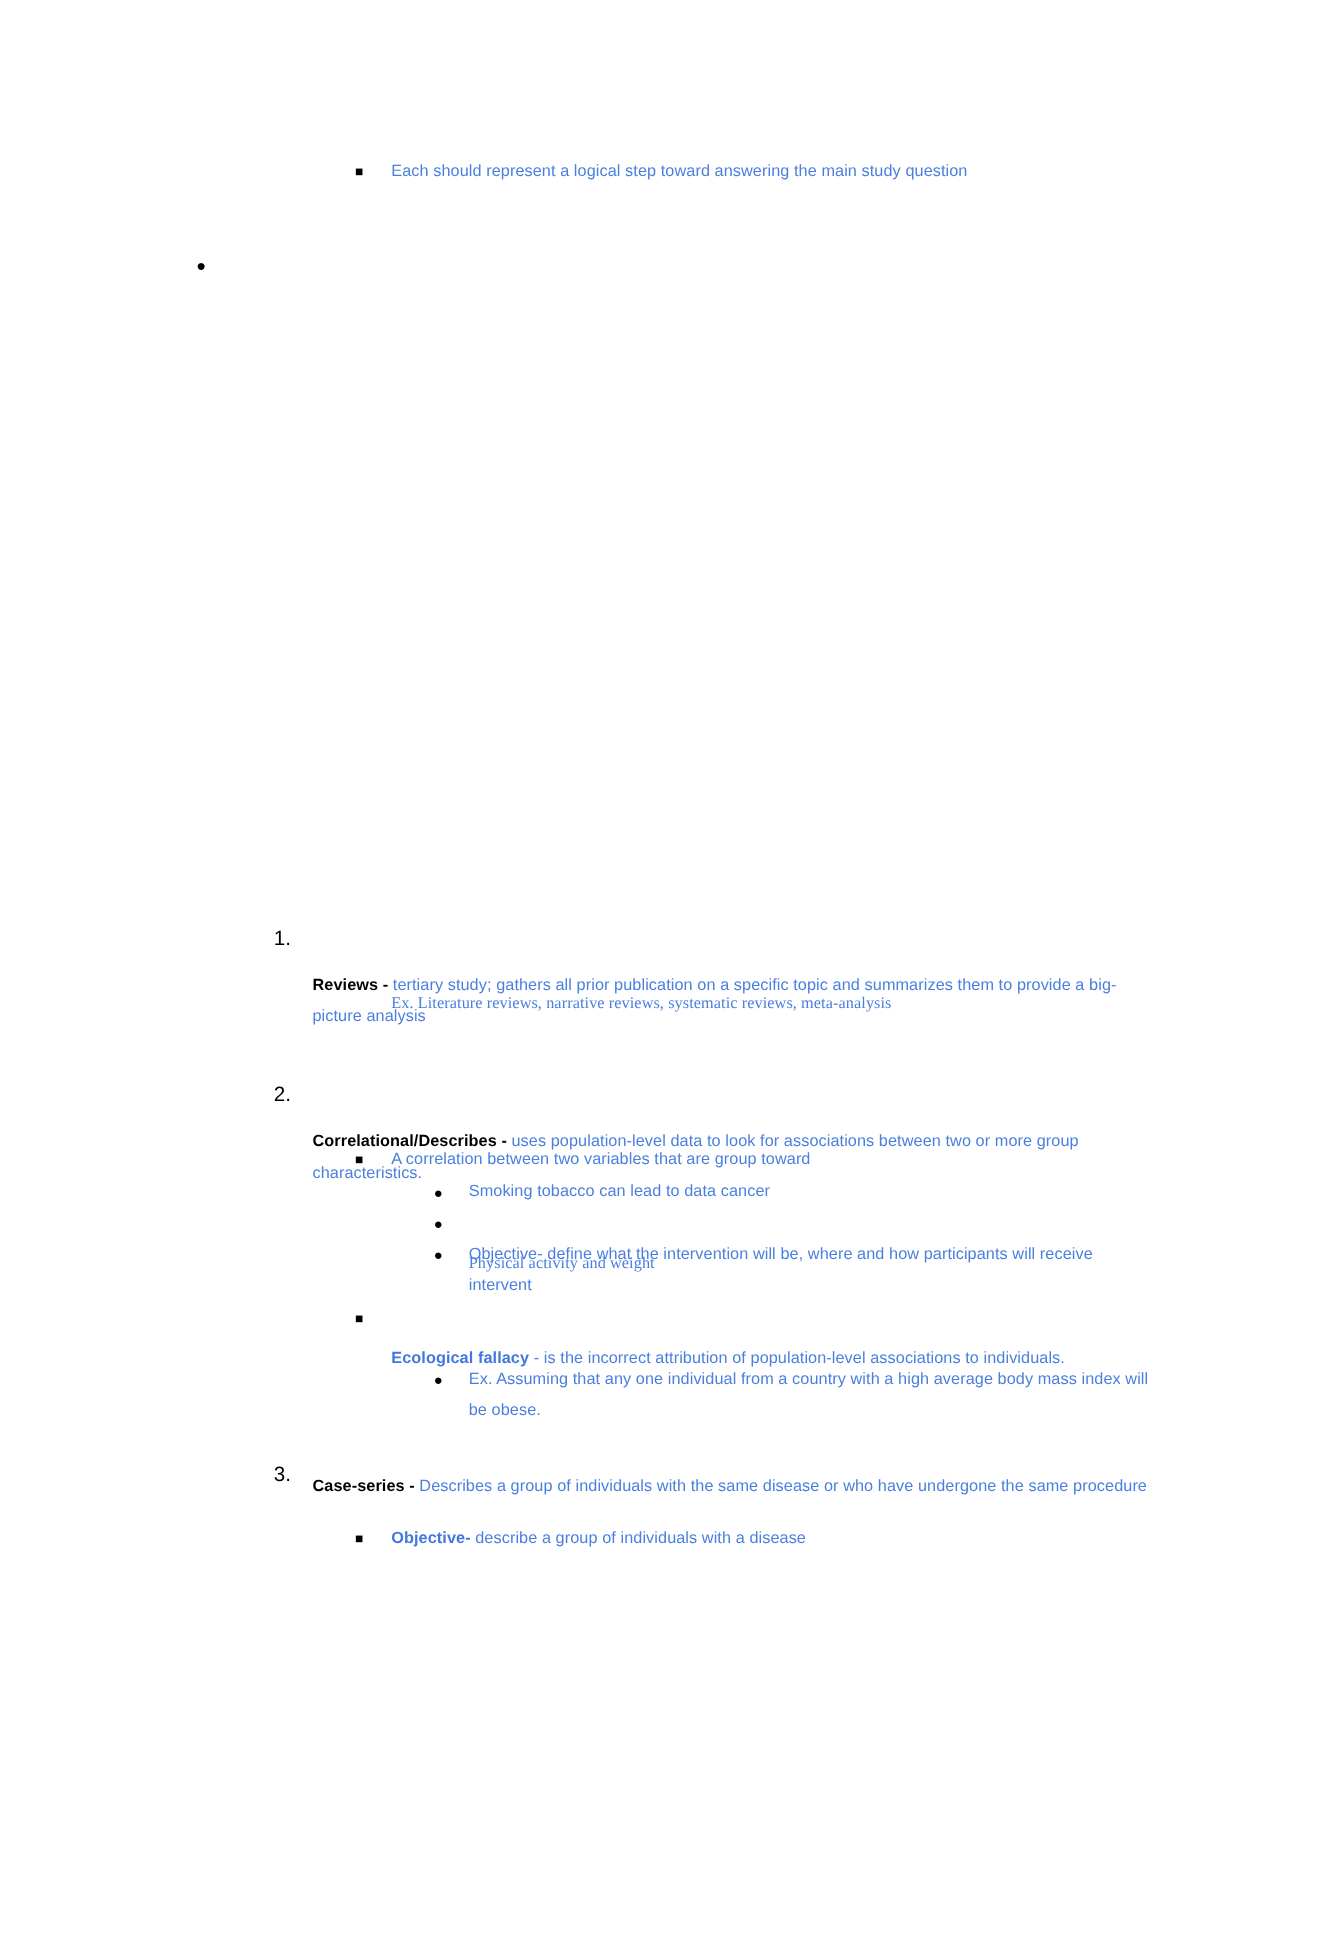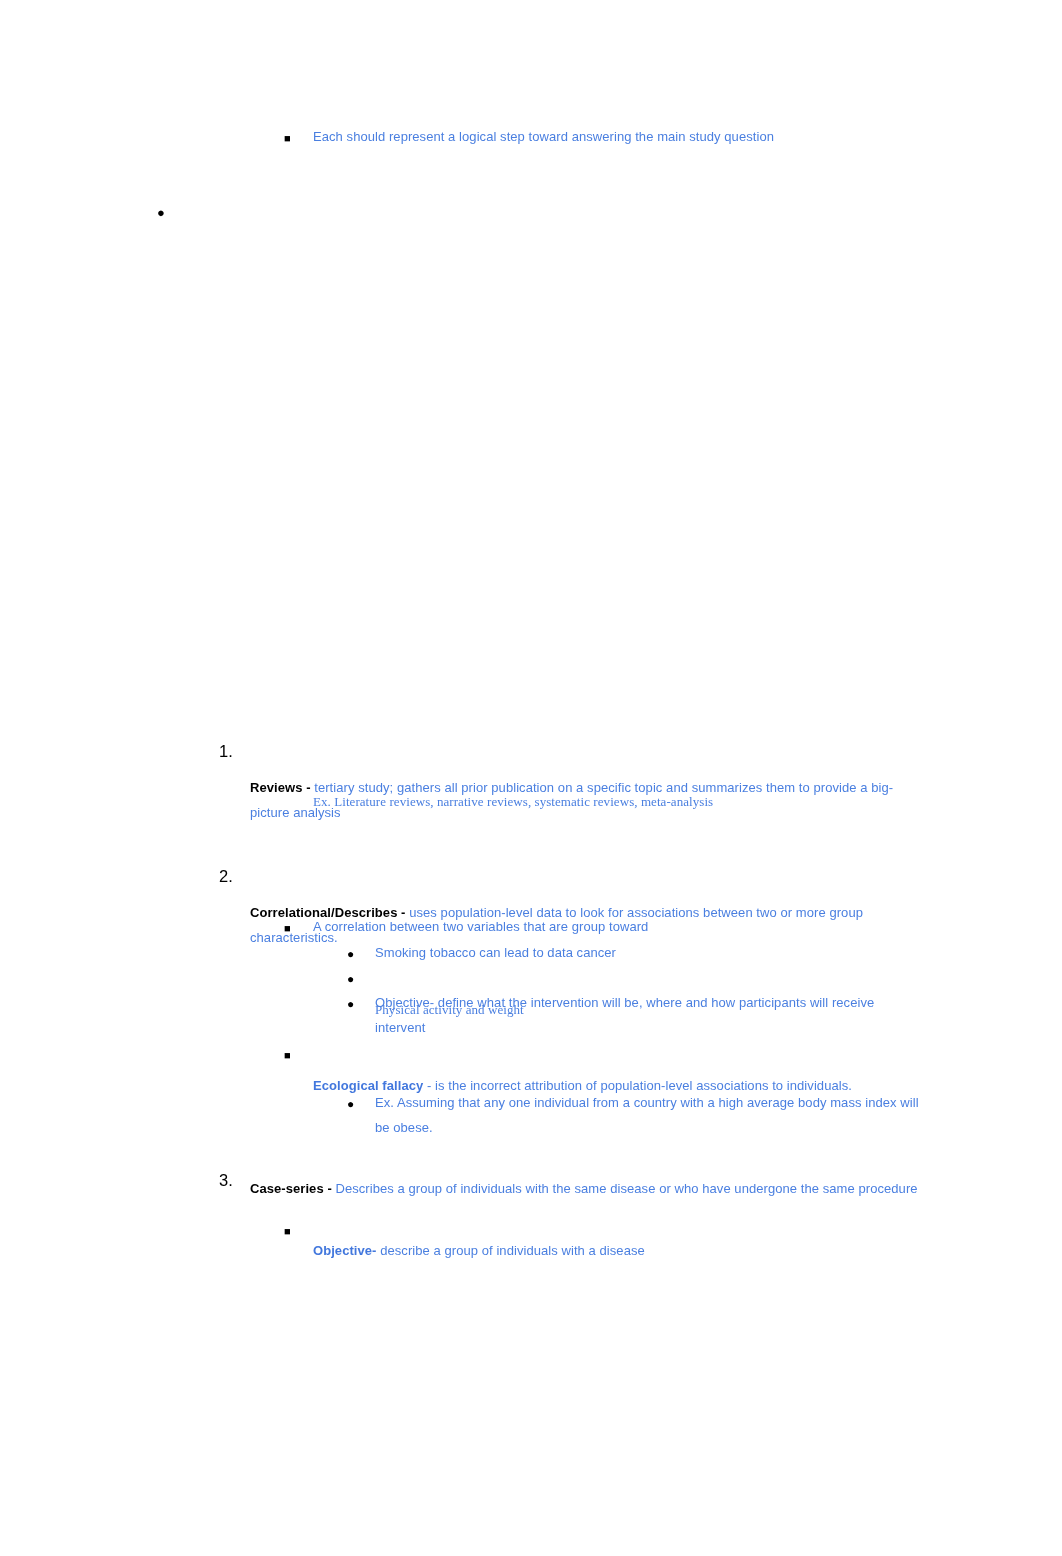--- a/index.html
+++ b/index.html
@@ -98,17 +98,17 @@
 
   <span class="bullet smalldisc" style="left:347px; top:1092px;">●</span>
   <div class="row w-l4" style="left:375px; top:1090px;">Ex. Assuming that any one individual from a country with a high average body mass index will be obese.</div>
 
   <span class="bullet num" style="left:219px; top:1168px;">3.</span>
   <div class="row w-num" style="left:250px; top:1140px;">
     <span class="b blk">Case-series - </span><span class="blu">Describes a group of individuals with the same disease or who have undergone the same procedure</span>
   </div>
 
   <span class="bullet square" style="left:284px; top:1219px;">■</span>
-  <div class="row w-l2" style="left:313px; top:1217px;margin-top:21px;">
+  <div class="row w-l2" style="left:313px; top:1217px;">
     <span class="bluebold">Objective-</span><span class="blu"> describe a group of individuals with a disease</span>
   </div>
 
 </div>
 
 </body></html>

